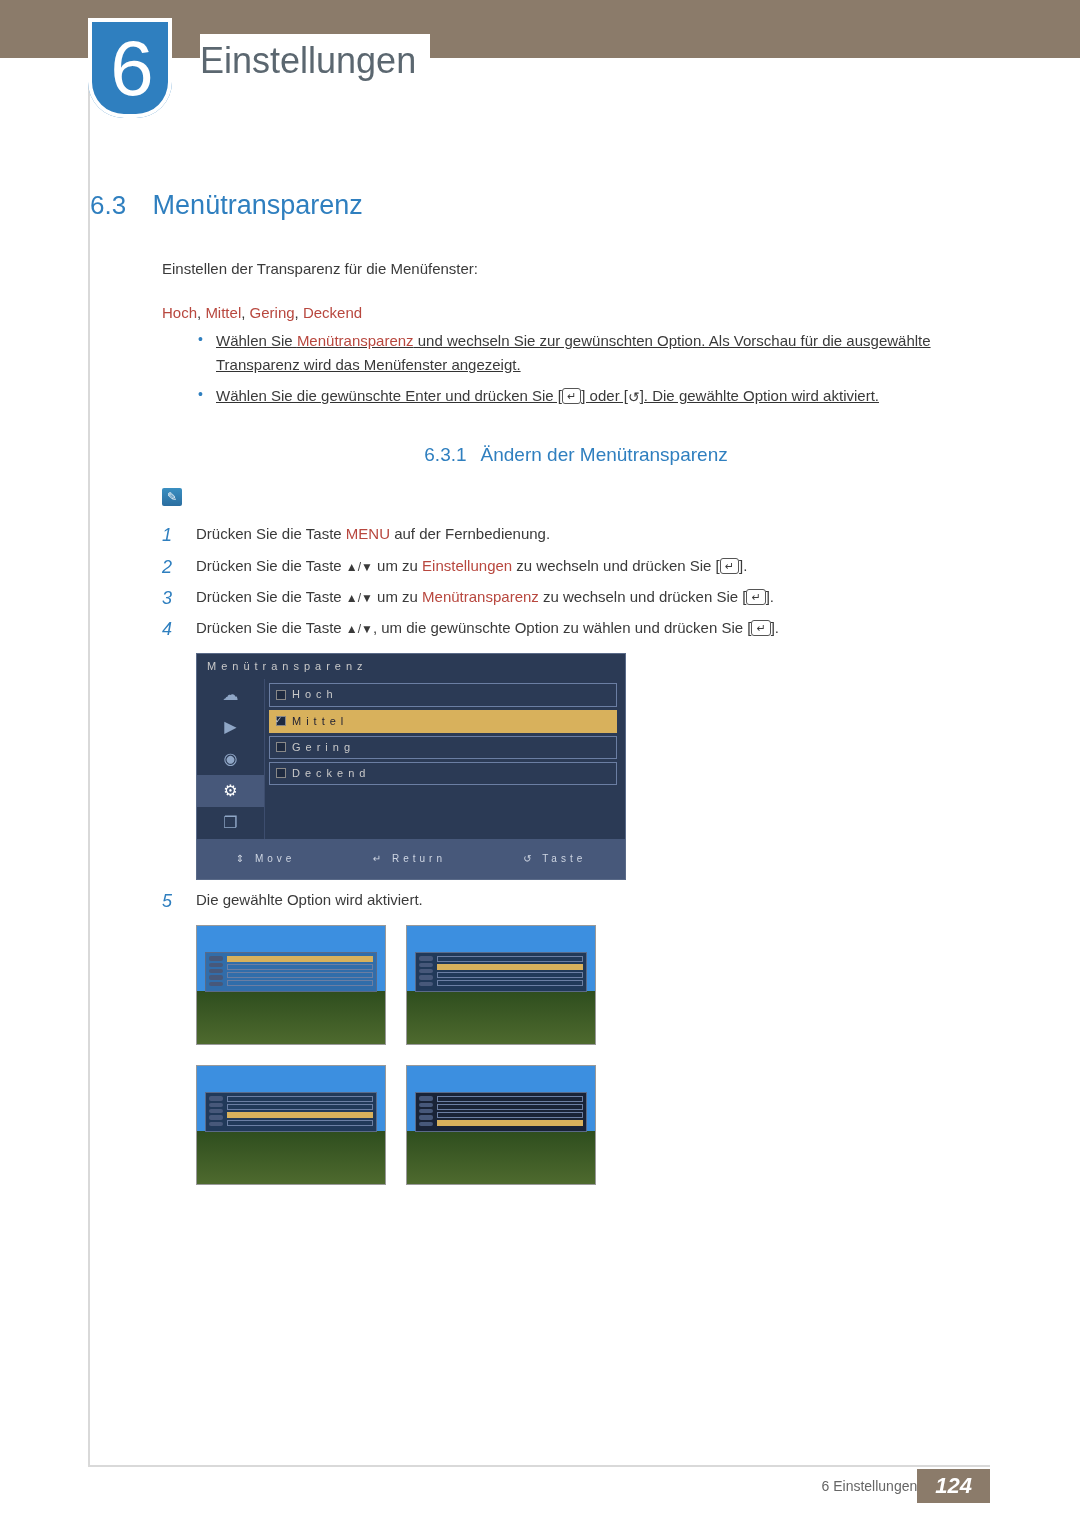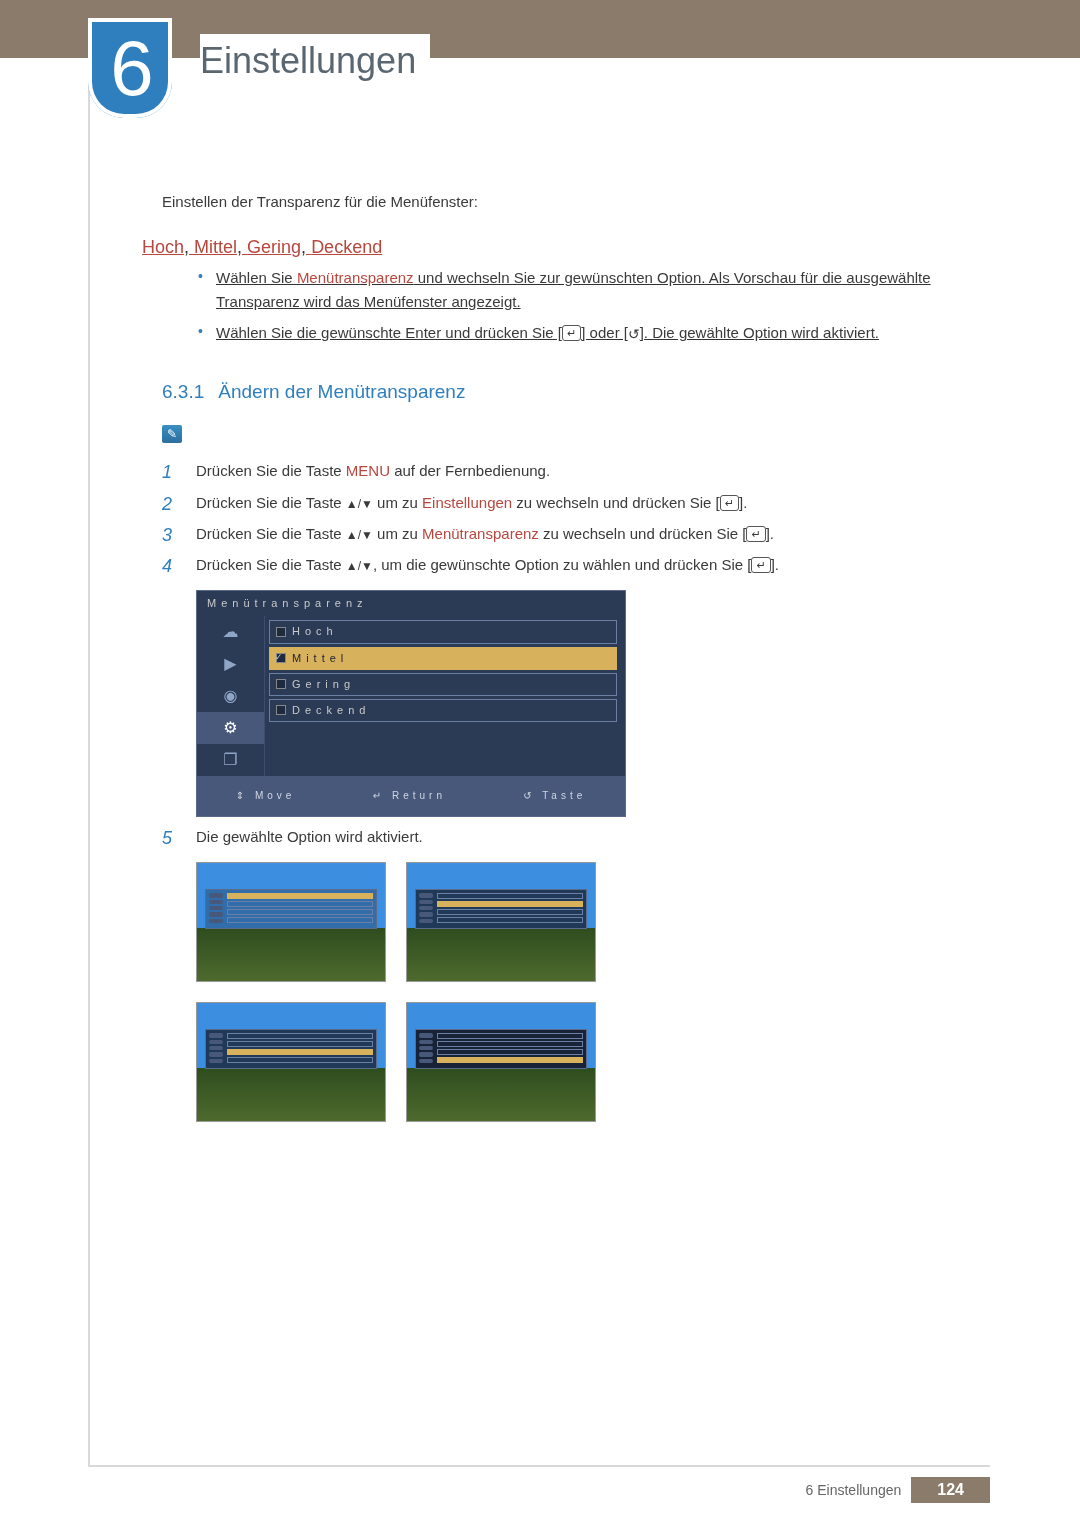--- a/index.html
+++ b/index.html
@@ -69,26 +69,25 @@
     font-weight: 400;
   }
   .h2-row { margin-bottom: 36px; }
   .body-text {
     margin-left: 72px;
     font-size: 15px;
     color: #3a3a3a;
     line-height: 1.55;
   }
   .options-line {
-    margin-left: 52px;
+    margin-left: 72px;
     margin-top: 24px;
     margin-bottom: 8px;
-    font-size: 18px;
+    font-size: 15px;
     color: #b8473e;
-    text-decoration: underline;
   }
   .options-line span.sep { color: #333; }
   ul.bullets {
     margin-left: 108px;
     list-style: none;
     text-decoration: underline;
   }
   ul.bullets li {
     position: relative;
     padding-left: 18px;
@@ -118,20 +117,21 @@
     display: inline-block;
     font-size: 14px;
     vertical-align: -1px;
   }
   .subsec {
     margin-top: 36px;
     margin-left: 72px;
     color: #2f7fbf;
     font-size: 19px;
     font-weight: 400;
+    text-align: center;
   }
   .subsec-num { margin-right: 14px; }
   .note-row {
     margin-left: 72px;
     margin-top: 22px;
     display: flex;
     align-items: flex-start;
     gap: 16px;
     font-size: 15px;
     color: #3a3a3a;
@@ -257,46 +257,50 @@
   .thumb .mini-side .mi {
     height:10px; margin-bottom:2px; background:#47587a; border-radius:2px;
   }
   .thumb .mini-list { margin-left:18px; }
   .footer {
     position: absolute;
     right: 90px;
     bottom: 24px;
     display: flex;
     align-items: center;
-    gap: 10px;
   }
   .footer-label { color: #666; font-size: 14px; }
   .footer-page {
     background: #8b7b6a;
     color: #fff;
-    font-size: 16px;
+    font-size: 22px;
     font-weight: bold;
-    padding: 4px 26px;
+    padding: 4px 18px;
+    font-style: italic;
   }
   .footer-rule {
     position:absolute;
     left:88px; right:90px; bottom:60px;
     height:2px; background:#d9d9d9;
   }
 </style>
 </head>
 <body>
 
 <div class="top-bar"></div>
 <div class="left-rule"></div>
 
 <div class="chapter-badge">6</div>
 <div class="chapter-title">Einstellungen</div>
 
 <div class="content">
+  <div class="h2-row">
+    <span class="sec-num">6.3</span>
+    <span class="sec-title">Menütransparenz</span>
+  </div>
 
   <p class="body-text">Einstellen der Transparenz für die Menüfenster:</p>
 
   <p class="options-line">
     <span>Hoch</span><span class="sep">, </span><span>Mittel</span><span class="sep">, </span><span>Gering</span><span class="sep">, </span><span>Deckend</span>
   </p>
 
   <ul class="bullets">
     <li>
       <span>Wählen Sie </span><span class="em">Menütransparenz</span><span> und wechseln Sie zur gewünschten Option. Als Vorschau für die ausgewählte Transparenz wird das Menüfenster angezeigt.</span>

